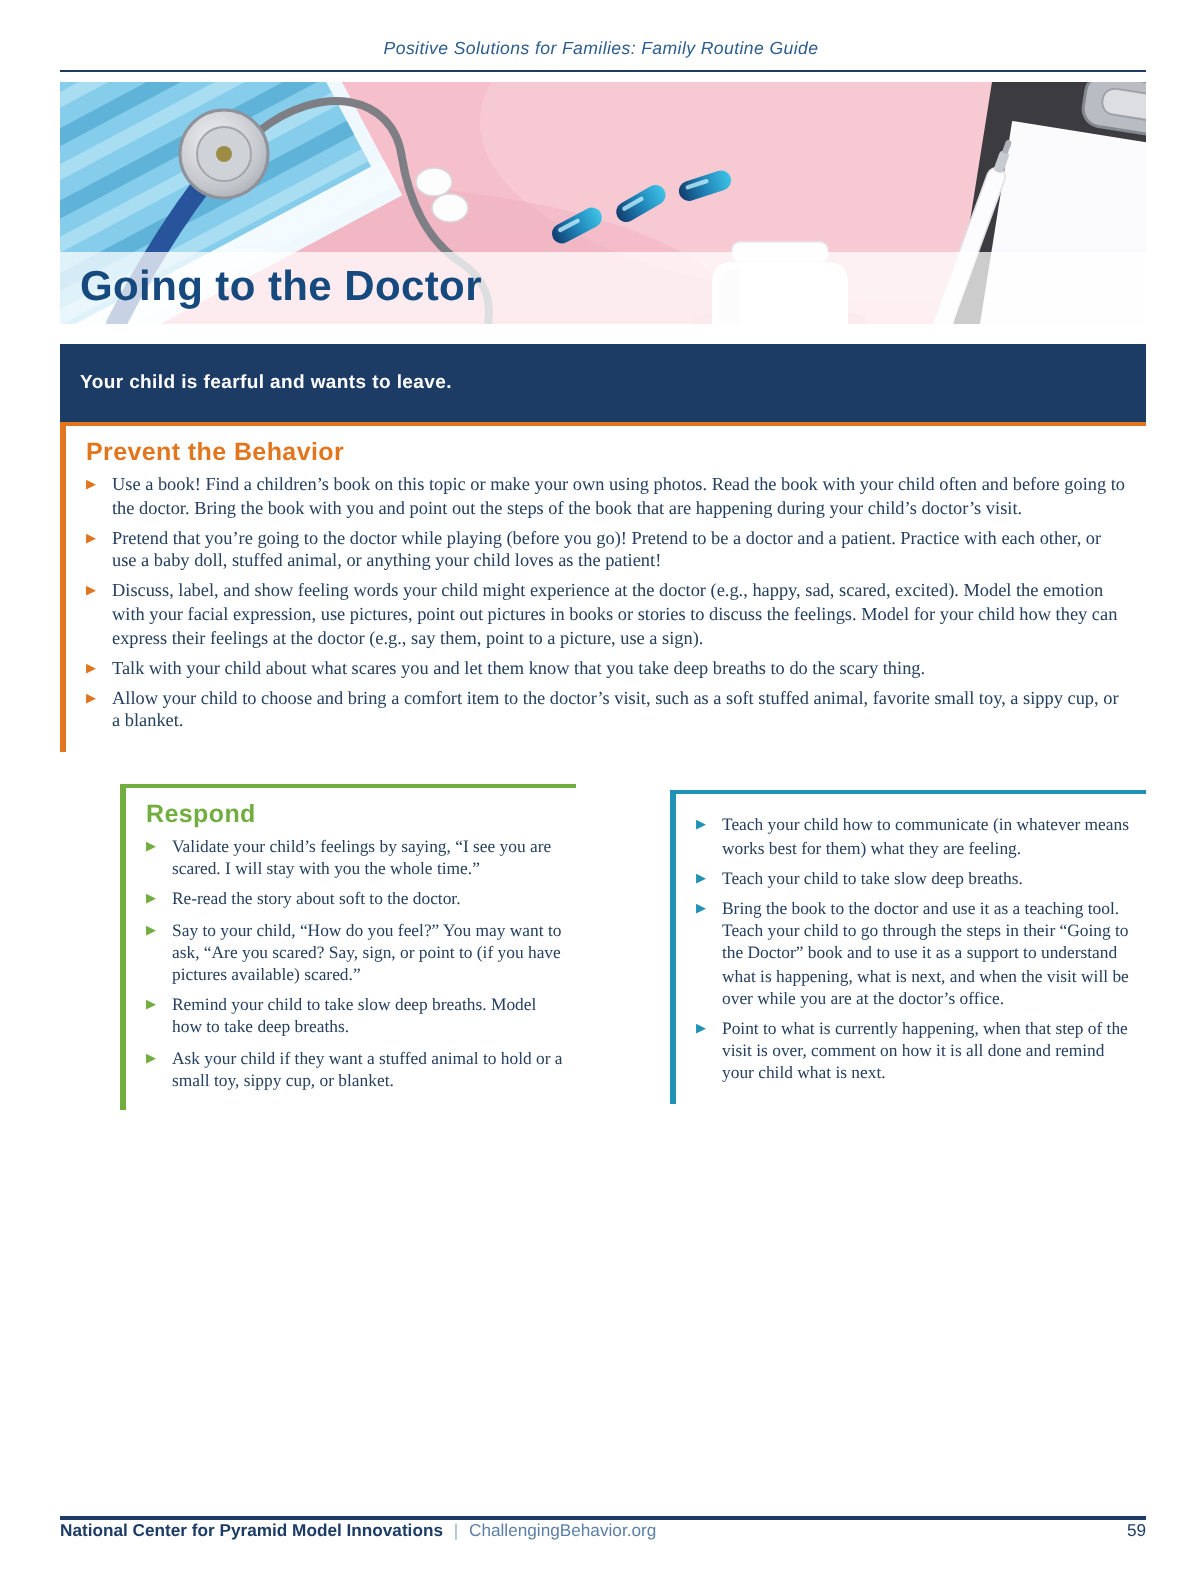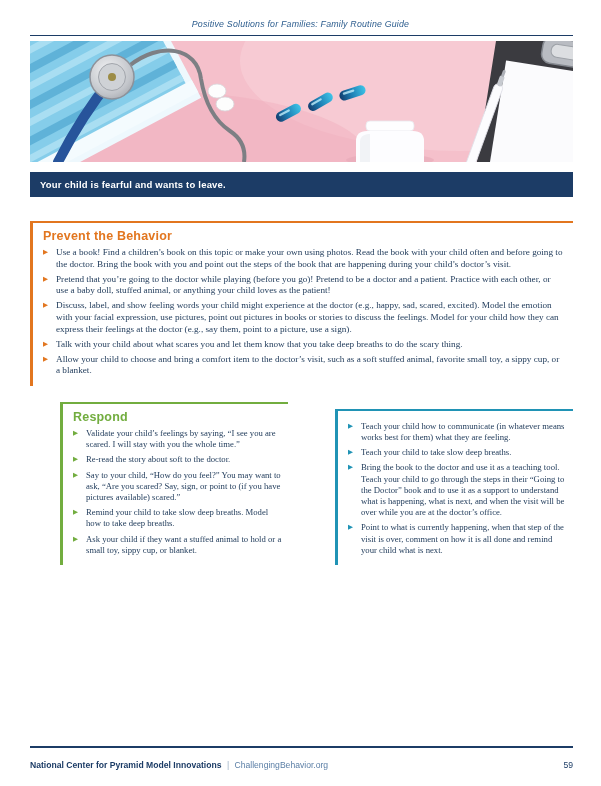--- a/index.html
+++ b/index.html
@@ -19,45 +19,45 @@
   }
   .head-rule{margin:6px 28px 0 30px;border-top:1.6px solid var(--navy)}
   .banner{position:relative;margin:5px 0 0 30px;width:543px;height:121px;overflow:hidden}
   .banner svg{position:absolute;left:0;top:0}
   .banner-strip{
     position:absolute;left:0;right:0;bottom:0;height:36px;
     background:rgba(255,255,255,.74);display:flex;align-items:center;padding-left:10px;
   }
   .banner-title{font-size:21px;font-weight:bold;color:var(--title-navy);letter-spacing:.2px}
   .situation-bar{
-    margin:10px 0 0 30px;width:543px;height:25px;background:var(--navy);
+    margin:10px 0 0 30px;width:543px;height:39px;background:var(--navy);
     color:#fff;display:flex;align-items:center;padding-left:10px;
     font-size:9.5px;font-weight:bold;letter-spacing:.2px;
   }
   .box{margin-left:30px;width:543px;padding:6px 8px 9px 10px}
   .box h2{font-size:12.5px;font-weight:bold;margin-bottom:4px;letter-spacing:.2px}
   .box ul{list-style:none}
   .box li{
     display:flex;margin-top:3.5px;font-family:"Liberation Serif",serif;
     font-size:9.2px;line-height:11.6px;color:var(--body);
   }
   .tri{flex:0 0 13px;font-size:6.5px;line-height:11.6px;font-family:"DejaVu Sans",sans-serif}
-  .prevent-box{margin-top:24px;border-top:2px solid var(--orange);border-left:3px solid var(--orange)}
+  .prevent-box{margin-top:0;border-top:2px solid var(--orange);border-left:3px solid var(--orange)}
   .prevent-box h2,.prevent-box .tri{color:var(--orange)}
-  .columns{display:flex;margin:16px 0 0 30px;width:543px;gap:17px;align-items:flex-end}
+  .columns{display:flex;margin:16px 0 0 30px;width:543px;gap:17px;align-items:center}
   .col-box{padding:6px 6px 9px 10px}
   .col-box li{font-size:8.7px;line-height:11.2px;margin-top:4px}
   .col-box .tri{line-height:11.2px}
   .respond-box{width:228px;border-top:2px solid var(--green);border-left:3px solid var(--green)}
   .respond-box h2,.respond-box .tri{color:var(--green)}
   .teach-box{flex:1;border-top:2px solid var(--teal);border-left:3px solid var(--teal)}
   .teach-box h2,.teach-box .tri{color:var(--teal)}
   .footer{
     position:absolute;left:30px;right:28px;bottom:16px;
-    border-top:2px solid var(--navy);padding-top:12px;
+    border-top:2px solid var(--navy);padding-top:0;
     display:flex;justify-content:space-between;align-items:baseline;
     font-size:8.6px;color:var(--navy);
   }
   .footer .org{font-weight:bold}
   .footer .sep{color:#9db2c6;padding:0 3px}
   .footer .site{color:var(--link)}
 </style>
 </head>
 <body>
 
@@ -136,20 +136,23 @@
       <g>
         <path d="M80 40 C 62 62 45 88 28 121" stroke="#27549b" stroke-width="10" fill="none" stroke-linecap="round"></path>
         <path d="M99 25 C 130 0 167 6 171 38 C 175 62 185 80 200 90 C 212 98 216 108 214 121" stroke="#7d7f84" stroke-width="4" fill="none"></path>
         <ellipse cx="187" cy="50" rx="9" ry="7" fill="#fdfdfd" stroke="#d8d8dc" stroke-width="0.8"></ellipse>
         <ellipse cx="195" cy="63" rx="9" ry="7" fill="#fdfdfd" stroke="#d8d8dc" stroke-width="0.8"></ellipse>
         <circle cx="82" cy="36" r="22" fill="url(#silverG)" stroke="#8e929a" stroke-width="1.5"></circle>
         <circle cx="82" cy="36" r="13.5" fill="#cfd2d6" stroke="#a2a6ac" stroke-width="1"></circle>
         <circle cx="82" cy="36" r="4" fill="#9c8c46"></circle>
       </g>
     </svg>
+    <div class="banner-strip">
+      <span class="banner-title">Going to the Doctor</span>
+    </div>
   </div>
 
   <div class="situation-bar">
     <span>Your child is fearful and wants to leave.</span>
   </div>
 
   <div class="box prevent-box">
     <h2>Prevent the Behavior</h2>
     <ul>
       <li>

